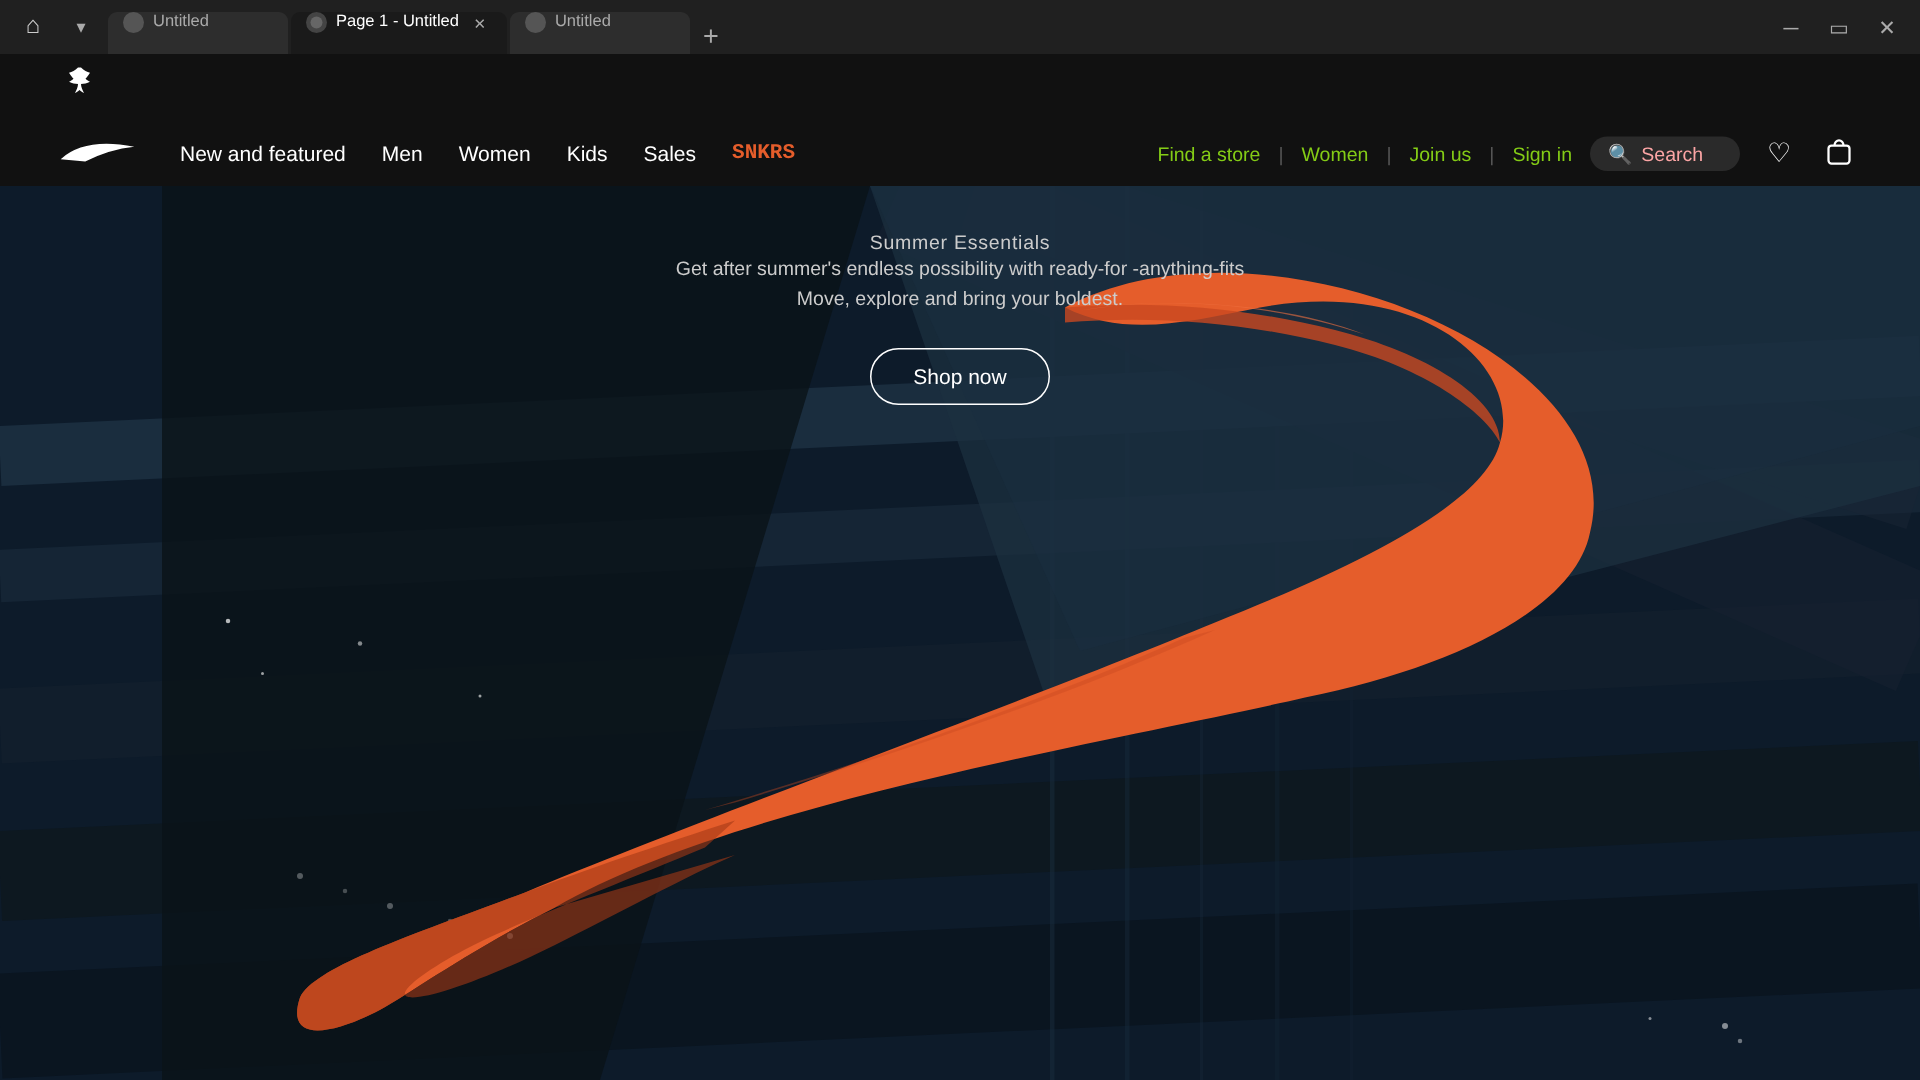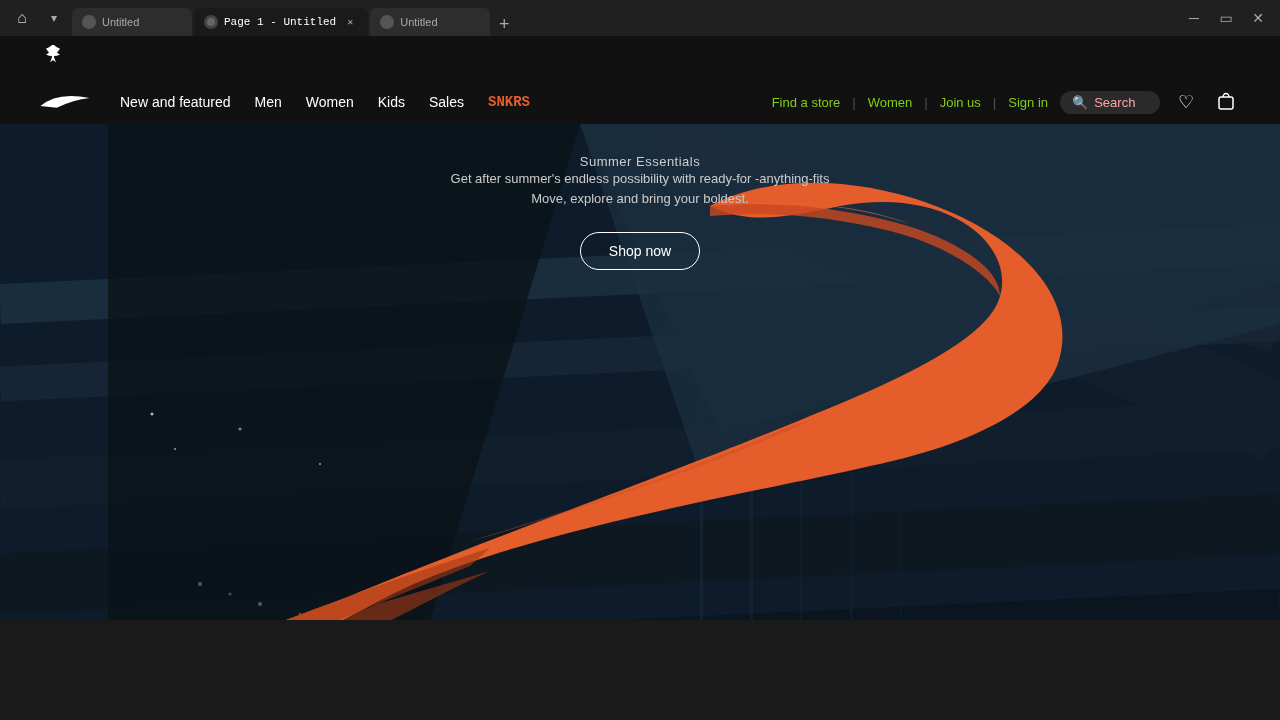--- a/index.html
+++ b/index.html
@@ -27,34 +27,33 @@
       display: flex;
       align-items: flex-end;
       height: 100%;
       flex: 1;
       gap: 2px;
     }
     .tab {
       height: 28px;
       background: #2d2d2d;
       border-radius: 6px 6px 0 0;
-      display: flex; align-items: center;
+      display: flex; align-items: flex-start;
       padding: 0 10px;
       gap: 6px;
       font-size: 12px;
       color: #aaa;
       min-width: 120px;
       max-width: 200px;
       cursor: pointer;
       position: relative;
     }
     .tab.active {
       background: #1a1a1a;
       color: #fff;
-      font-family: Liberation Mono, monospace;
     }
     .tab-favicon {
       width: 14px; height: 14px;
       border-radius: 50%;
       background: #555;
       display: flex; align-items: center; justify-content: center;
       font-size: 8px;
     }
     .tab-favicon.page1 { background: #444; }
     .tab-label { flex: 1; overflow: hidden; white-space: nowrap; text-overflow: ellipsis; font-size: 11px; }
@@ -88,21 +87,21 @@
     }
     .tab-list-btn {
       width: 28px; height: 28px;
       display: flex; align-items: center; justify-content: center;
       color: #aaa; font-size: 12px;
     }
 
     
     .nike-site {
       width: 1280px;
-      height: 584px;
+      height: 684px;
       background: #111;
       position: relative;
       overflow: hidden;
     }
 
     
     .jordan-bar {
       width: 100%;
       height: 44px;
       background: #111;

